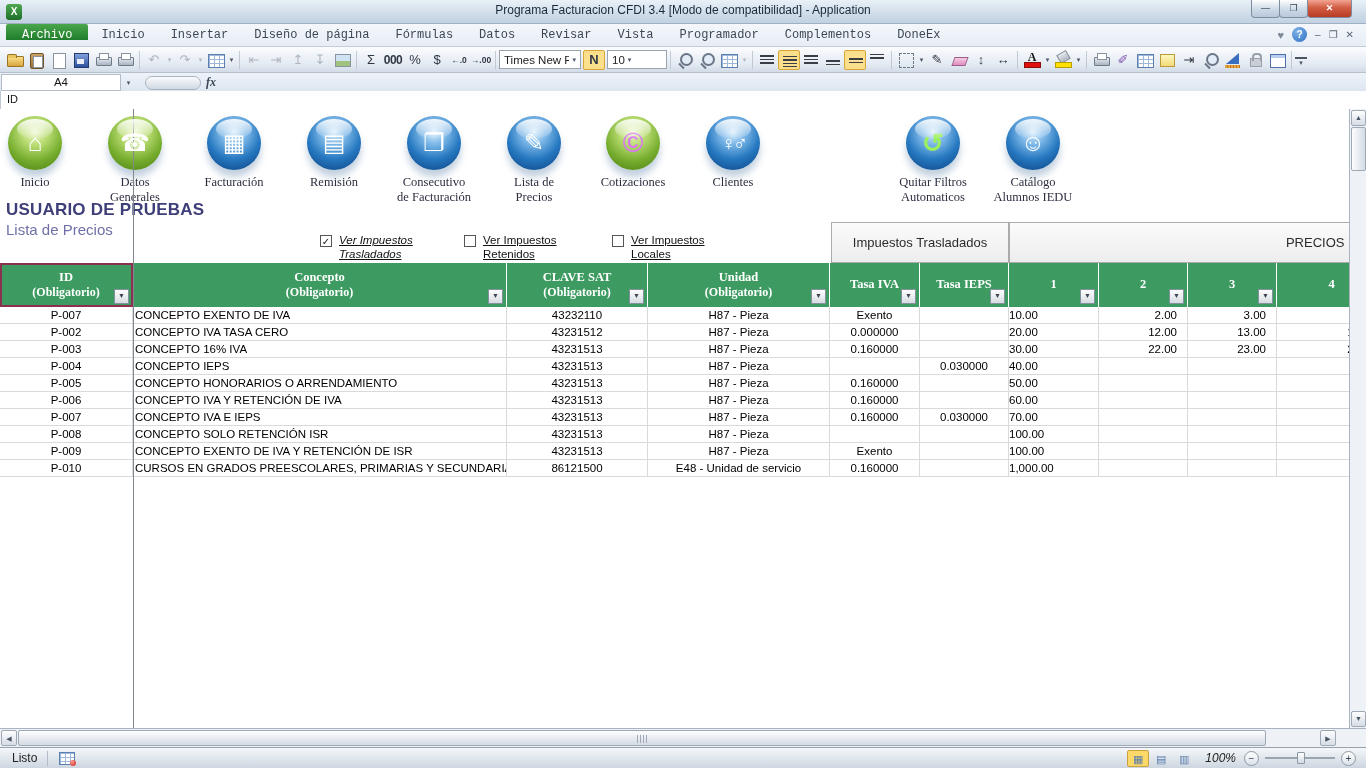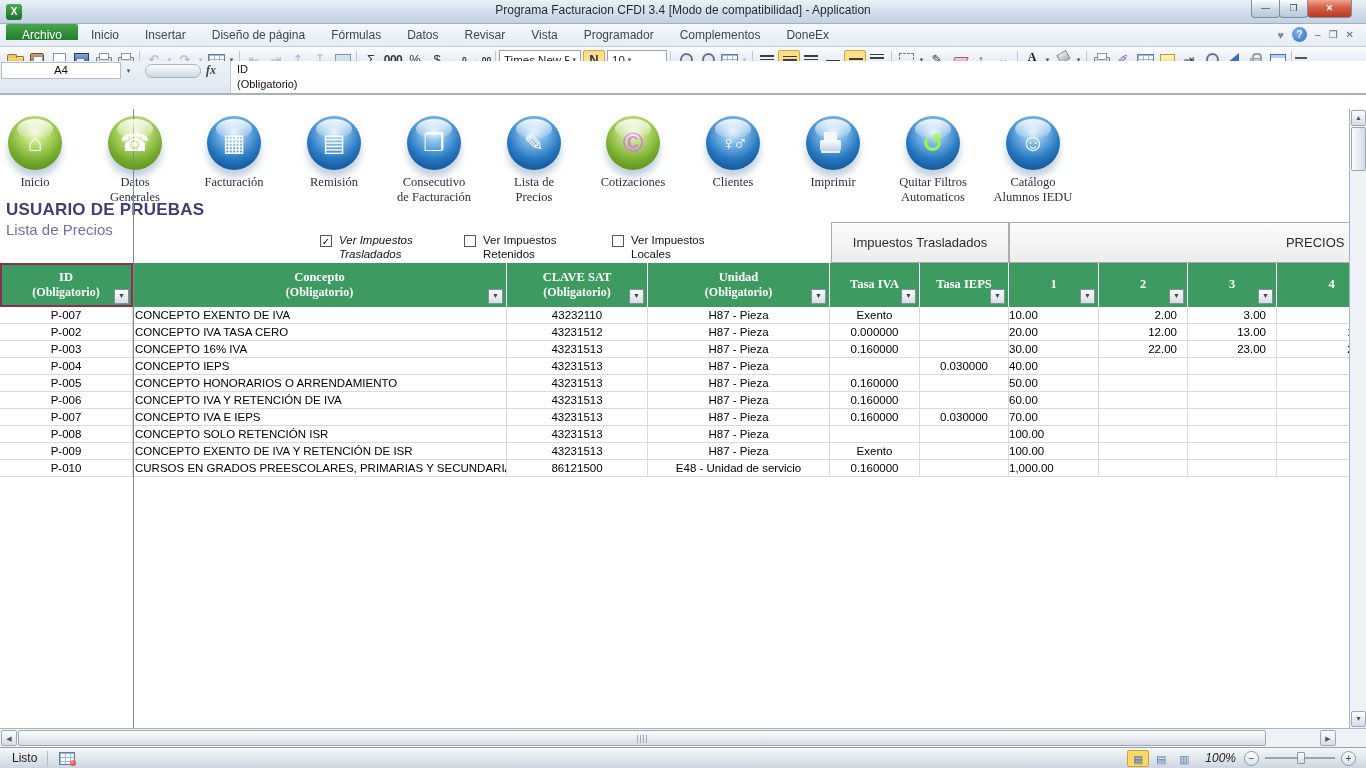--- a/index.html
+++ b/index.html
@@ -14,21 +14,21 @@
     background:linear-gradient(#4ea94e,#1d6e2a);color:#fff;font:bold 10px/16px "Liberation Sans",sans-serif;text-align:center;}
   .wtitle{position:absolute;left:0;top:3px;width:100%;text-align:center;font-size:12px;color:#1c2a38;}
   .winbtns{position:absolute;right:14px;top:0;display:flex;}
   .wb{width:29px;height:18px;border:1px solid #7e8ea0;border-top:none;border-radius:0 0 4px 4px;
     background:linear-gradient(#fdfefe,#ccd9e6 55%,#b9c9da);color:#33404e;font-size:9px;line-height:16px;text-align:center;margin-left:-1px;}
   .wb.close{width:45px;background:linear-gradient(#f2a492,#d35e45 45%,#b83b23);color:#fff;font-weight:bold;}
 
   
   .tabrow{position:absolute;left:0;top:24px;width:1366px;height:23px;
     background:linear-gradient(#f4f8fc,#e6edf5);border-bottom:1px solid #c4cedb;}
-  .tabs{position:absolute;left:6px;top:0;display:flex;height:16px;align-items:stretch;}
+  .tabs{position:absolute;left:6px;top:0;display:flex;height:16px;align-items:stretch;font-family:Liberation Mono, monospace;}
   .tab{padding:0 13px;font-size:12px;color:#3d4754;line-height:23px;}
   .tab.active{background:linear-gradient(#4aa64b,#1f7d2c);color:#fff;border-radius:2px 2px 0 0;padding:0 16px;}
   .ribright{position:absolute;right:12px;top:3px;display:flex;align-items:center;gap:8px;}
   .heart{color:#7c8896;font-size:11px;}
   .helpc{width:15px;height:15px;border-radius:50%;background:radial-gradient(circle at 35% 30%,#7fb2e8,#2f6fc2);
     color:#fff;font:bold 10px/15px "Liberation Sans",sans-serif;text-align:center;}
   .rwb{color:#5c6775;font-size:10px;}
 
   
   .toolbar{position:absolute;left:0;top:47px;width:1366px;height:26px;
@@ -95,22 +95,22 @@
   .i-al-mid::before{top:7px;height:6px;}
   .i-al-bot::before{top:10px;height:6px;}
   .i-macro{position:relative;width:18px;height:15px;flex:none;}
   .i-macro::before{content:"";position:absolute;inset:1px;border:1px solid #5b7fae;background-color:#fff;
     background-image:linear-gradient(#9db7d8 1px,transparent 1px),linear-gradient(90deg,#9db7d8 1px,transparent 1px);background-size:5px 4px;}
   .i-macro::after{content:"";position:absolute;right:0;bottom:0;width:6px;height:6px;border-radius:50%;
     background:radial-gradient(circle at 35% 30%,#f98,#c22);}
   .more{border-top:2px solid #4a5564;font-size:7px;color:#4a5564;height:10px;width:12px;margin-top:4px;}
 
   
-  .fbar{position:absolute;left:0;top:61px;width:1366px;height:34px;background:linear-gradient(#eef3f9,#dde6f0);
-    border-bottom:2px solid #a7b3c0;display:flex;}
+  .fbar{position:absolute;left:0;top:73px;width:1366px;height:20px;background:linear-gradient(#eef3f9,#dde6f0);
+    border-bottom:2px solid #a7b3c0;display:flex;flex-direction:column;}
   .fbar-left{position:relative;width:230px;height:100%;flex:none;}
   .namebox{position:absolute;left:1px;top:1px;width:120px;height:17px;background:#fff;border:1px solid #b3bcc8;
     font-size:11.5px;color:#111;text-align:center;line-height:15px;}
   .nbdrop{position:absolute;left:121px;top:1px;width:15px;height:17px;font-size:7px;color:#4a5564;text-align:center;line-height:17px;}
   .fxpill{position:absolute;left:145px;top:3px;width:56px;height:14px;border-radius:8px;
     background:linear-gradient(#fbfcfd,#cfd8e2);border:1px solid #aab4c0;}
   .fx{position:absolute;left:206px;top:2px;font:italic bold 12px "Liberation Serif",serif;color:#3c4856;}
   .finput{flex:1;background:#fff;border-left:1px solid #c0c8d2;font-size:11px;color:#111;padding:1px 0 0 6px;line-height:15px;}
 
   
@@ -136,21 +136,21 @@
   .nav-label .l{display:block;}
 
   .pgtitle{position:absolute;left:6px;top:91px;font-size:17px;font-weight:bold;color:#3e3e78;letter-spacing:.2px;}
   .pgsub{position:absolute;left:6px;top:112px;font-size:15px;color:#7070a8;}
 
   .cbx{position:absolute;top:124px;display:flex;gap:7px;}
   .cb-box{width:12px;height:12px;background:#fff;border:1px solid #555;margin-top:2px;flex:none;
     font:bold 10px/11px "DejaVu Sans",sans-serif;text-align:center;color:#111;}
   .cb-lbl{font-size:11.5px;color:#111;line-height:1.25;}
   .cb-lbl.it{font-style:italic;}
-  .cb-lbl .l{display:block;}
+  .cb-lbl .l{display:block;text-decoration:underline;}
 
   .gbox{position:absolute;top:113px;height:41px;background:linear-gradient(#fbfbfb,#ededee);
     border:1px solid #ababab;display:flex;align-items:center;justify-content:center;font-size:13px;color:#2b2b2b;}
 
   
   .thead{position:absolute;left:0;top:154px;height:44px;display:flex;}
   .th{position:relative;background:#3d9b61;border-right:1px solid #fff;color:#fff;
     display:flex;flex-direction:column;align-items:center;justify-content:center;
     font:bold 12.5px/1.25 "Liberation Serif",serif;}
   .th .sub{font-size:12px;}
@@ -396,29 +396,20 @@
     </div>
     <div class="nav" style="left:678px">
       <div class="orb blue">
           <span class="g people">♀♂</span>
         </div>
       <div class="nav-label">
           <span class="l">Clientes</span>
           <span class="l"></span>
         </div>
     </div>
-    <div class="nav" style="left:778px">
-      <div class="orb blue printer">
-          <span class="g"></span>
-        </div>
-      <div class="nav-label">
-          <span class="l">Imprimir</span>
-          <span class="l"></span>
-        </div>
-    </div>
     <div class="nav" style="left:878px">
       <div class="orb blue">
           <span class="g undo">↺</span>
         </div>
       <div class="nav-label">
           <span class="l">Quitar Filtros</span>
           <span class="l">Automaticos</span>
         </div>
     </div>
     <div class="nav" style="left:978px">

